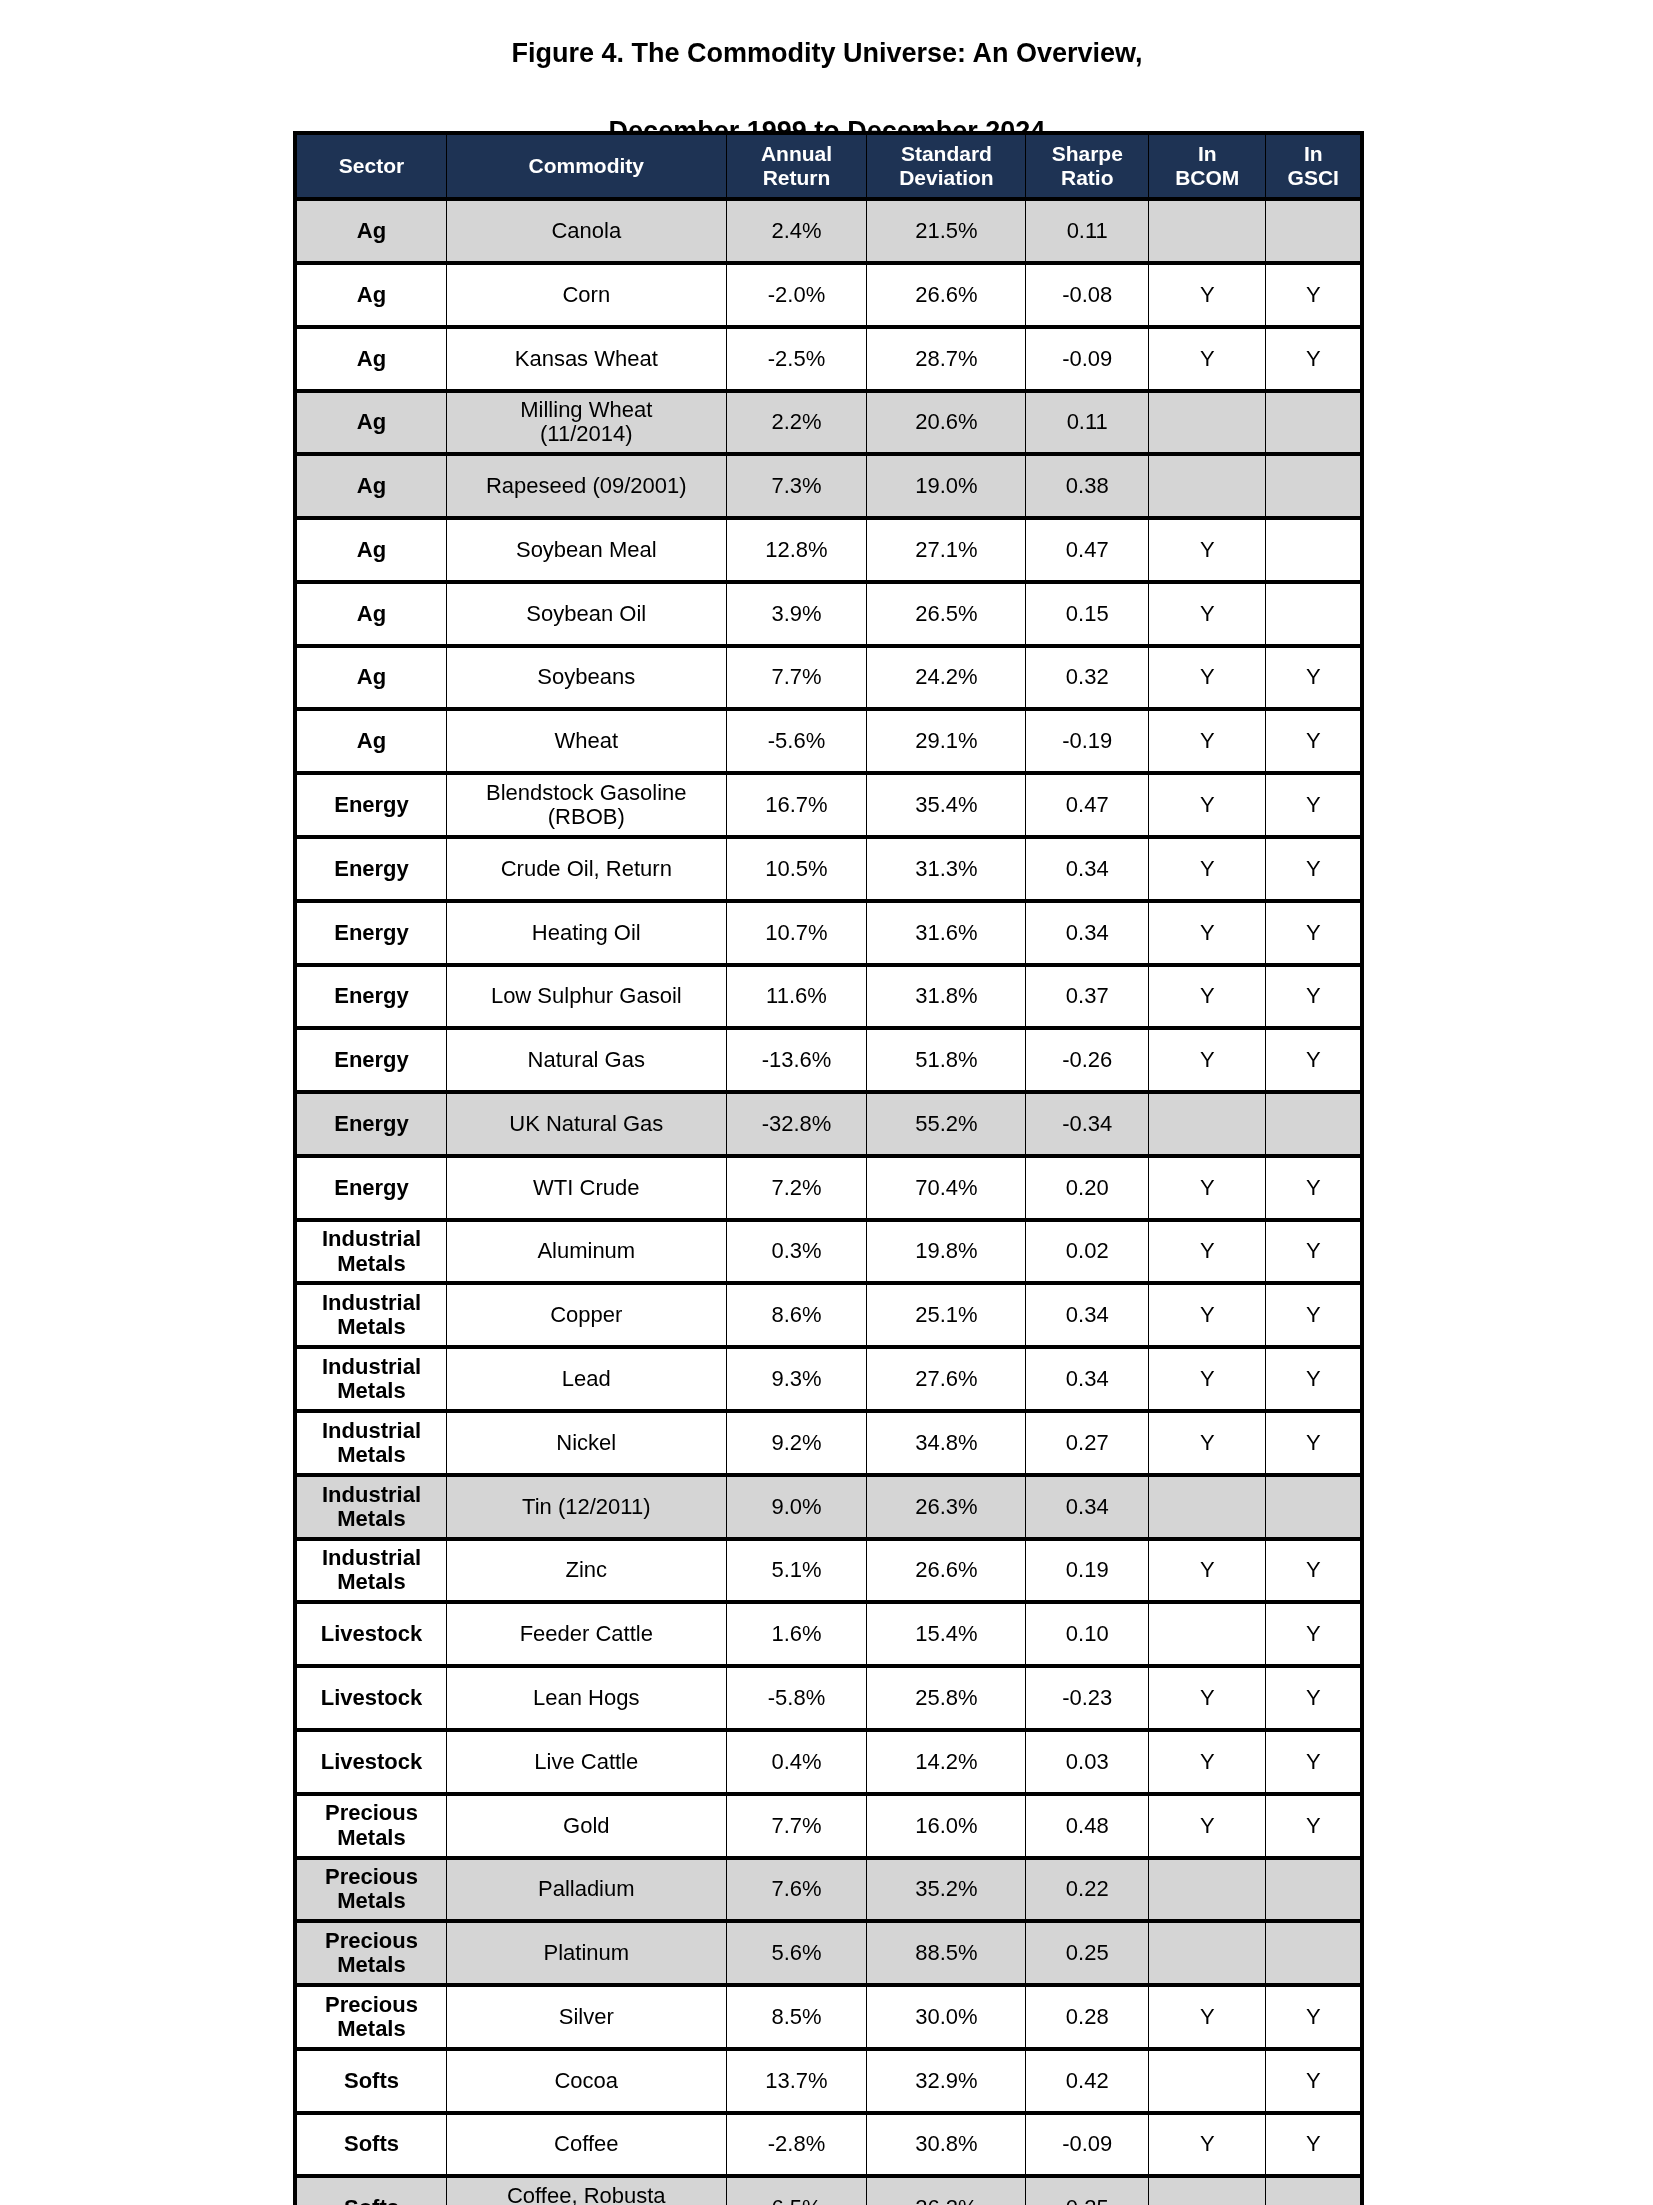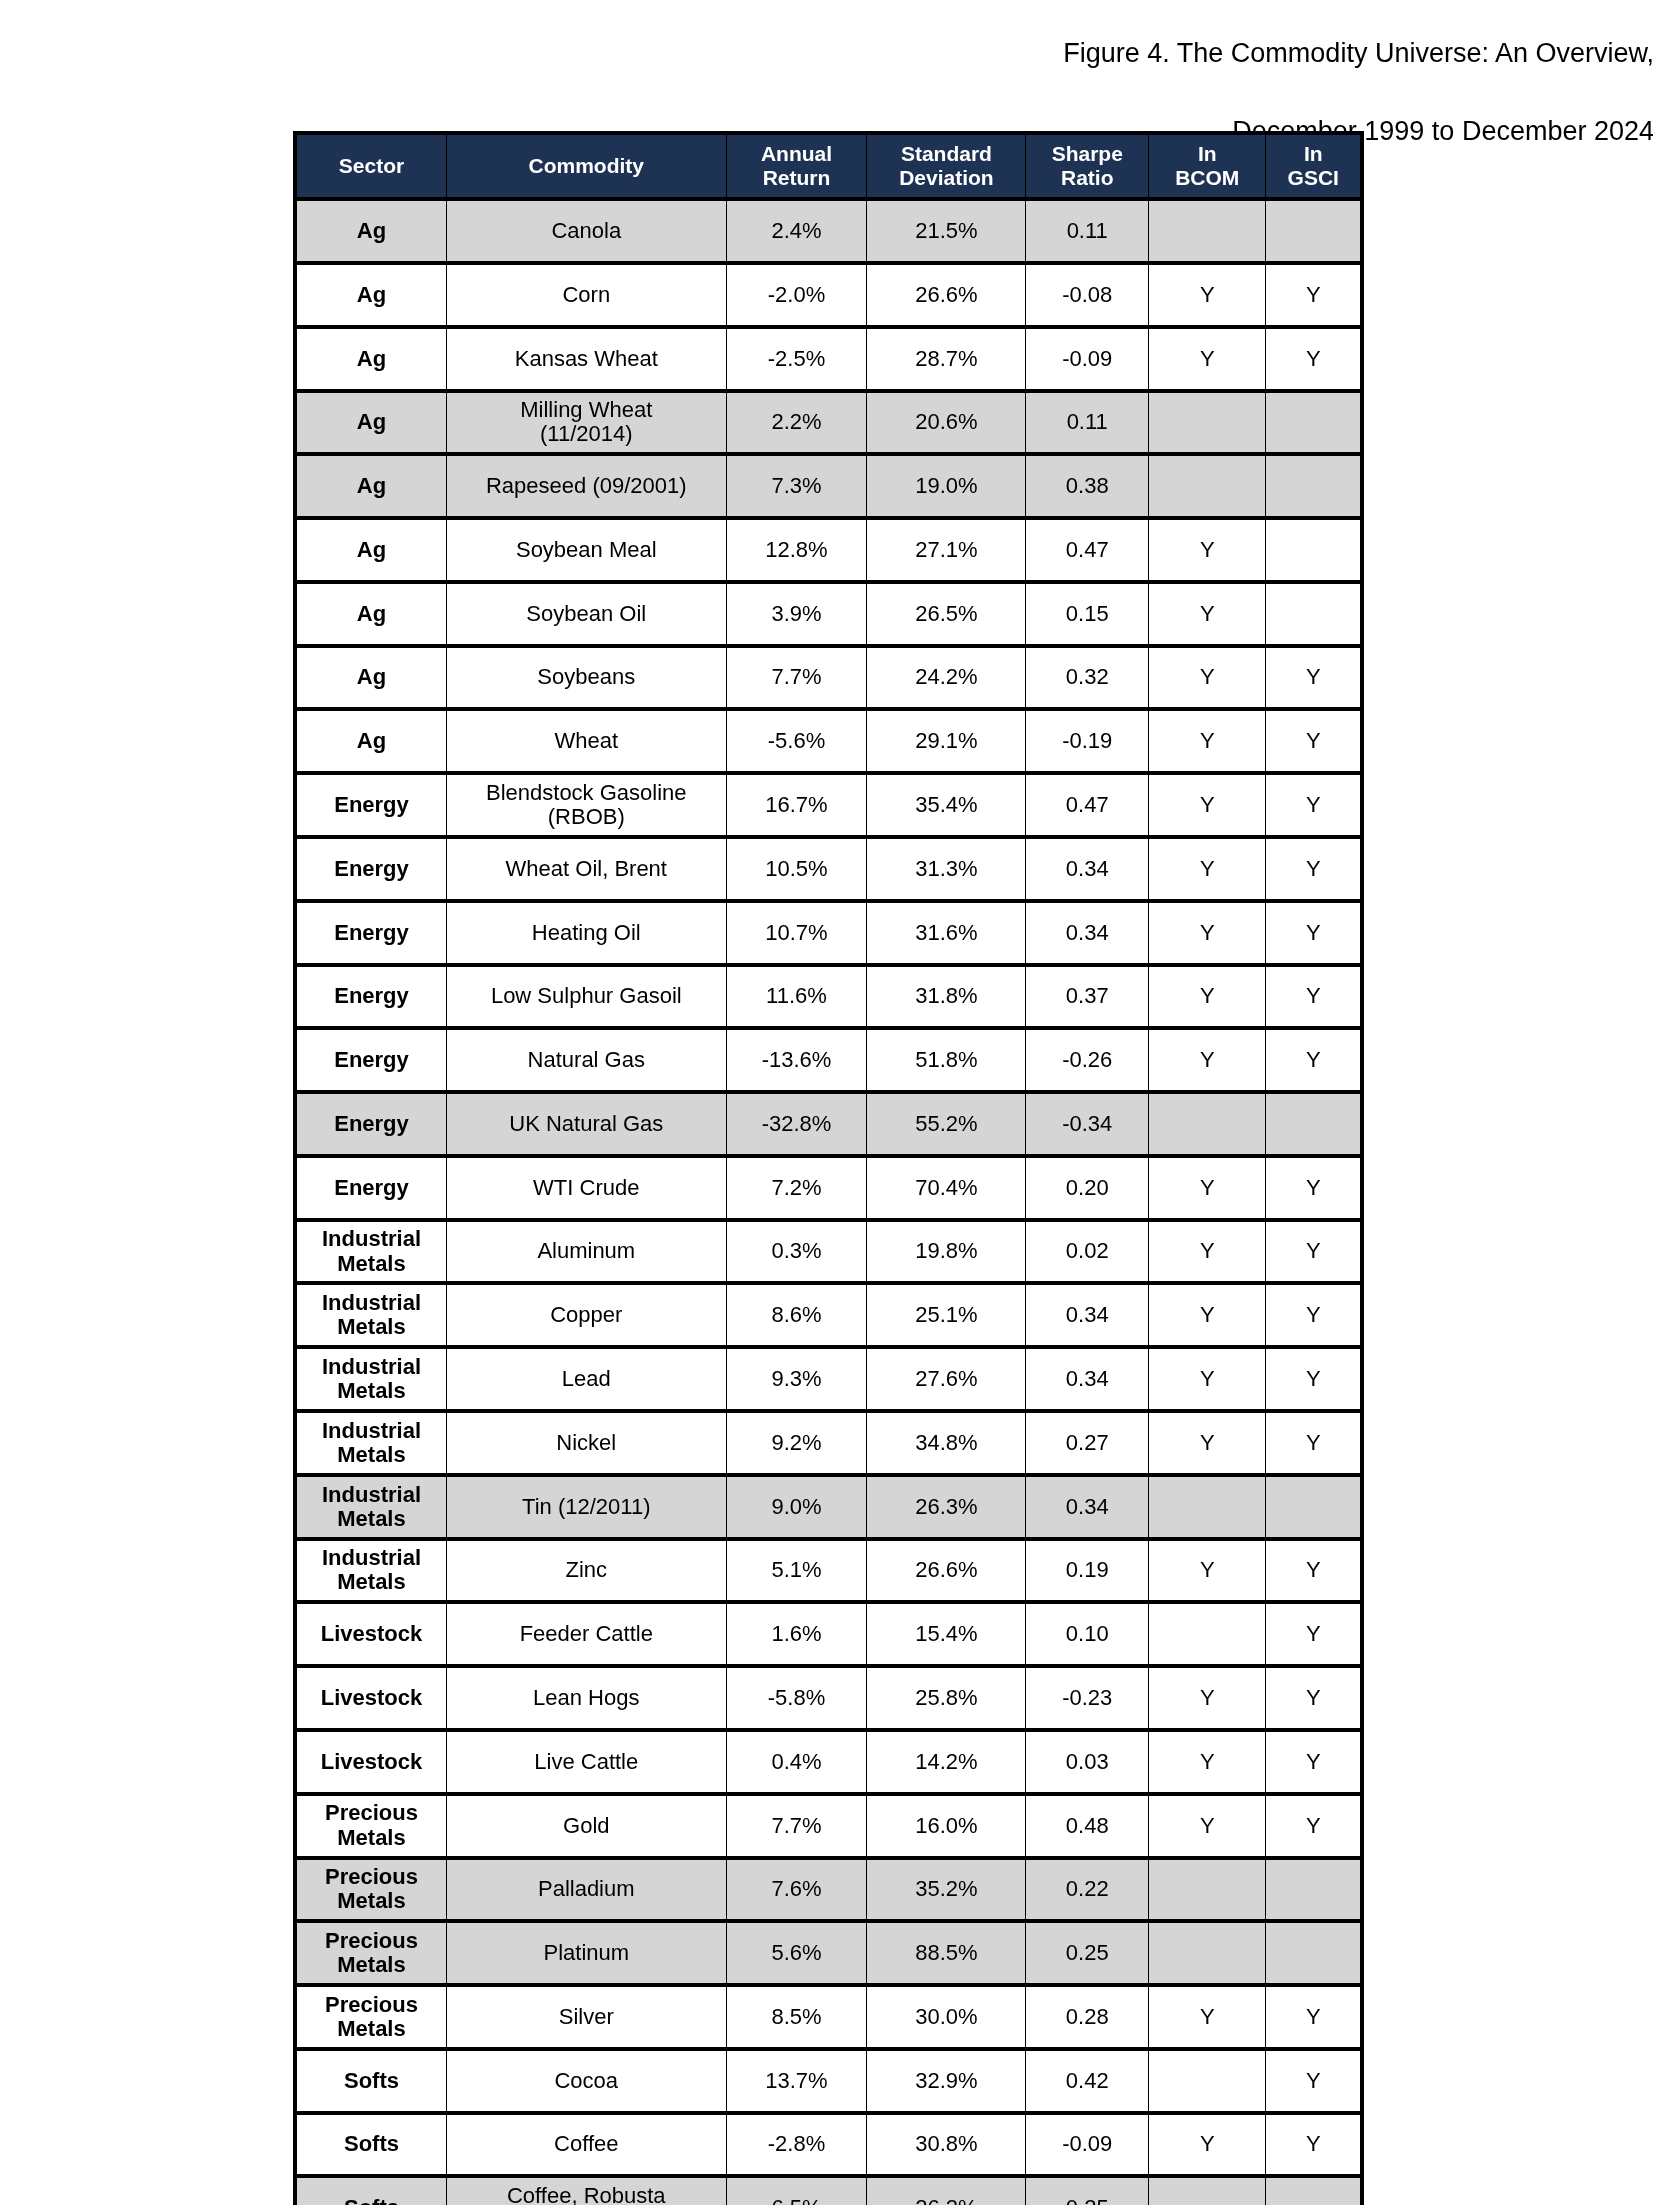--- a/index.html
+++ b/index.html
@@ -1,21 +1,21 @@
 <!DOCTYPE html>
 <html style="font-size:7px"><head>
 <meta charset="utf-8">
 <style>
   html,body{margin:0;padding:0;background:#ffffff;}
   body{font-family:"Liberation Sans",sans-serif;color:#000;}
   .page{position:relative;width:1654px;height:2540px;background:#fff;overflow:hidden;}
 
   .fig-title{
     position:absolute;top:34px;left:0;width:100%;
-    text-align:right;font-weight:400;font-size:27px;line-height:39px;
+    text-align:center;font-weight:700;font-size:27px;line-height:39px;
     color:#000;white-space:pre-line;
   }
 
   .table-wrap{position:absolute;left:293px;top:131px;width:1071px;}
   table.commodity{
     width:100%;border-collapse:collapse;table-layout:fixed;
     border:4px solid #000;
   }
   table.commodity th{
     background:#1e3354;color:#ffffff;
@@ -161,21 +161,21 @@
             <td>Blendstock Gasoline
 (RBOB)</td>
             <td>16.7%</td>
             <td>35.4%</td>
             <td>0.47</td>
             <td>Y</td>
             <td>Y</td>
           </tr>
           <tr>
             <td>Energy</td>
-            <td>Wheat Oil, Brent</td>
+            <td>Crude Oil, Return</td>
             <td>10.5%</td>
             <td>31.3%</td>
             <td>0.34</td>
             <td>Y</td>
             <td>Y</td>
           </tr>
           <tr>
             <td>Energy</td>
             <td>Heating Oil</td>
             <td>10.7%</td>

